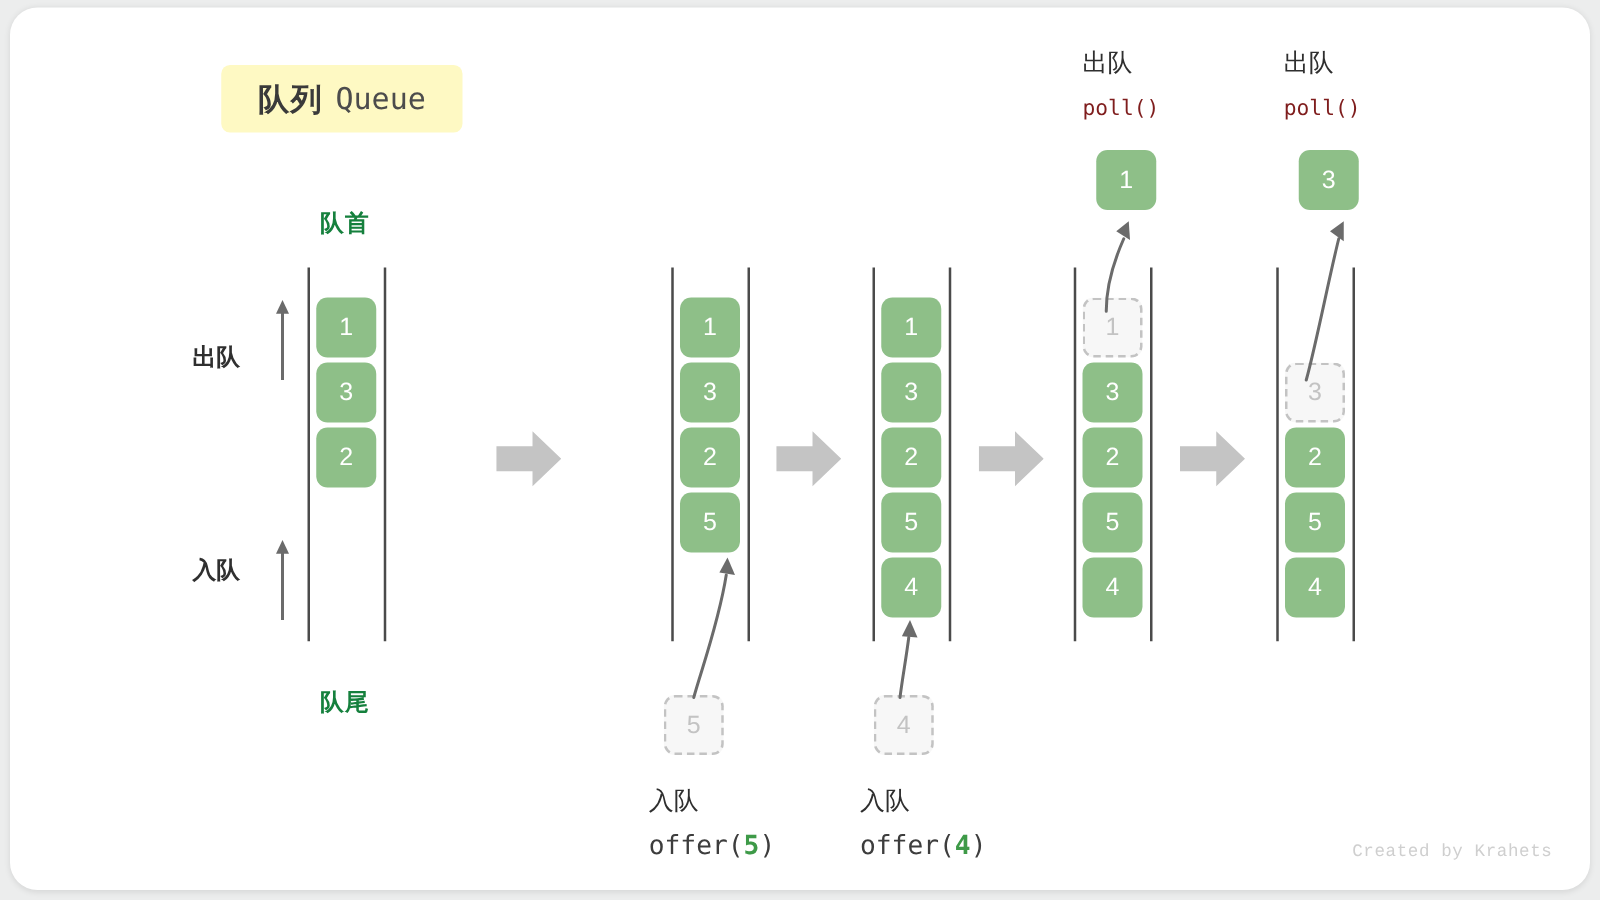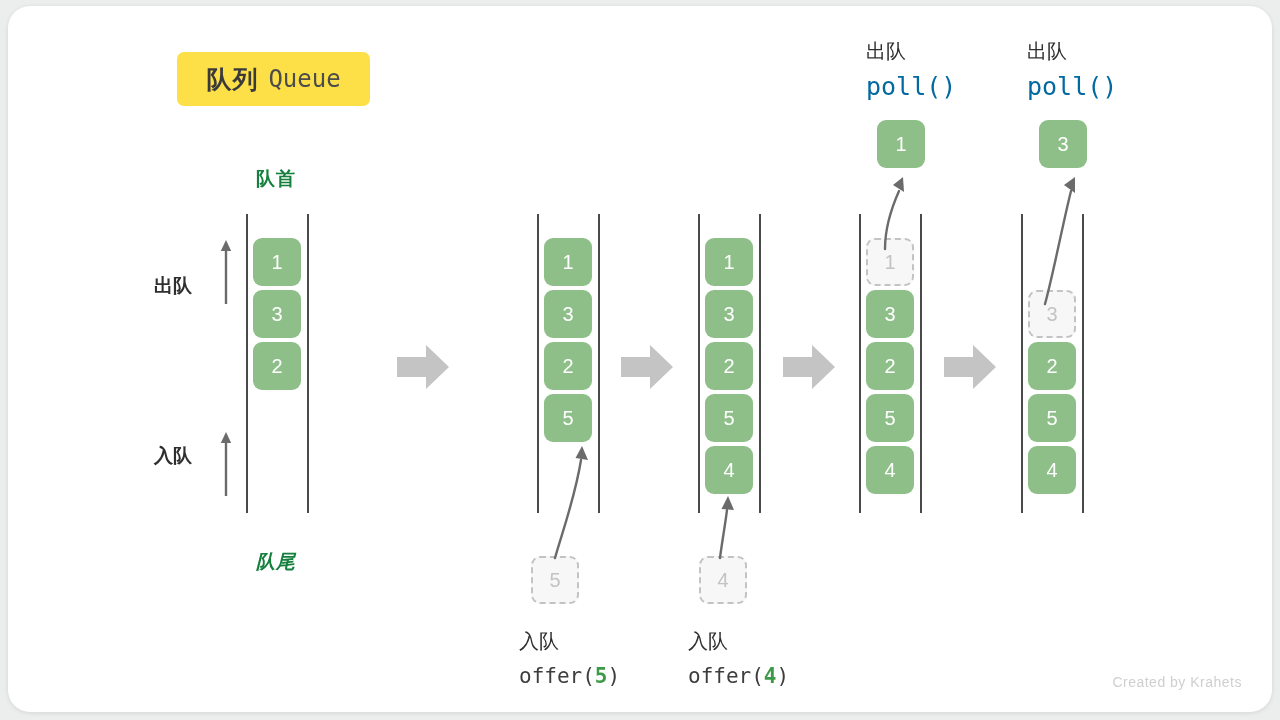--- a/index.html
+++ b/index.html
@@ -16,21 +16,21 @@
     background: #ffffff;
     border-radius: 22px;
     box-shadow: 0 1px 5px rgba(0,0,0,0.10);
     overflow: hidden;
   }
   
   .title-badge {
     position: absolute;
     left: 169px; top: 46px;
     width: 193px; height: 54px;
-    background: #fde047;
+    background: #fef9c3;
     border-radius: 7px;
     display: flex;
     align-items: center;
     justify-content: center;
     gap: 10px;
   }
   .title-cn {
     font-size: 25px; font-weight: 700; color: #3a3a3a;
     letter-spacing: 1px;
   }
@@ -39,21 +39,21 @@
     font-size: 24px; color: #4c4c4c;
   }
   
   .hdr-label {
     position: absolute;
     font-size: 19px; font-weight: 700; color: #15803d;
     letter-spacing: 1px;
     white-space: nowrap;
   }
   #label-head { left: 236px; top: 160px; width: 64px; text-align: center; }
-  #label-tail { left: 236px; top: 543px; width: 64px; text-align: center; font-style: italic; }
+  #label-tail { left: 236px; top: 543px; width: 64px; text-align: center; }
 
   
   .side-op {
     position: absolute;
     font-size: 19px; font-weight: 700; color: #2f2f2f;
     white-space: nowrap;
   }
   #side-op-dequeue { left: 146px; top: 267px; }
   #side-op-enqueue { left: 146px; top: 437px; }
   .side-arrow {
@@ -137,34 +137,34 @@
   }
   .caption .cap-arg { color: #3e9a48; font-weight: 700; }
 
   .top-caption { position: absolute; white-space: nowrap; line-height: 36px; }
   .top-caption .cap-cn {
     display: block; font-size: 20px; color: #2f2f2f;
   }
   .top-caption .cap-code {
     display: block;
     font-family: "DejaVu Sans Mono", "Liberation Mono", monospace;
-    font-size: 25px; color: #0369a1;
+    font-size: 17px; color: #7f1d1d;
   }
 
   
   .step-arrow { position: absolute; top: 337px; width: 52px; height: 48px; }
 
   
   .motion { position: absolute; pointer-events: none; }
 
   
   .watermark {
     position: absolute;
     right: 30px; bottom: 22px;
-    font-family: Liberation Sans, sans-serif;
+    font-family: Liberation Mono, monospace;
     font-size: 14px;
     color: #cfcfcf;
     letter-spacing: 0.5px;
     margin-top: 15px;
   }
 </style>
 </head>
 <body>
 
 <div class="card">

